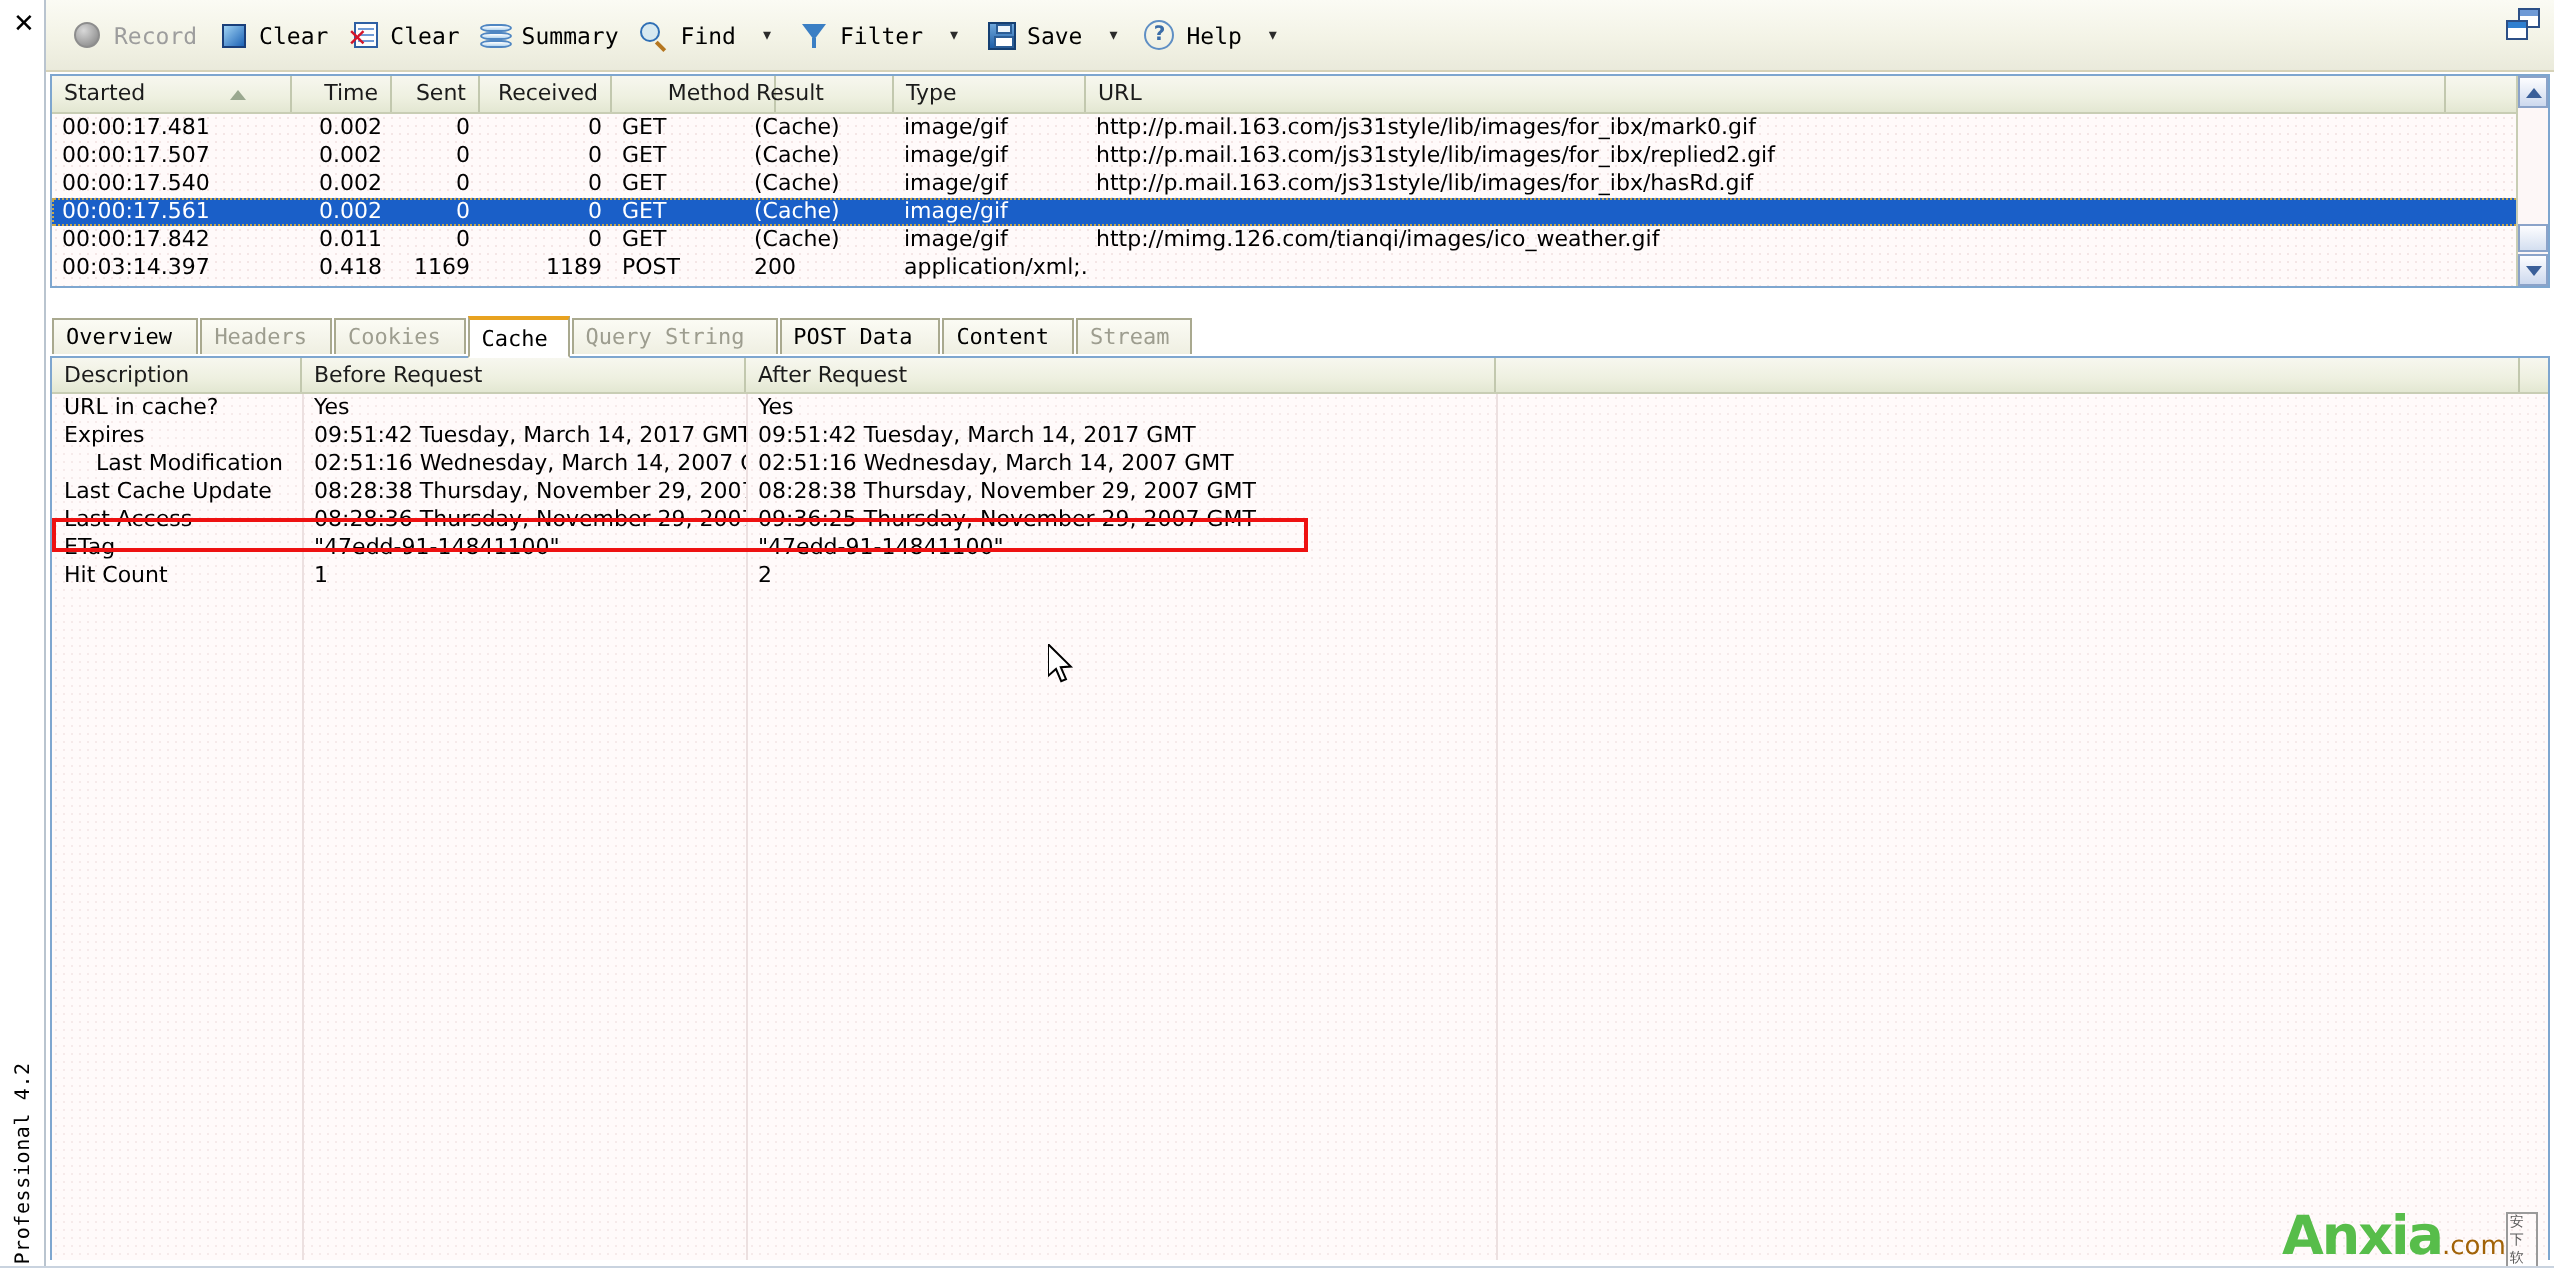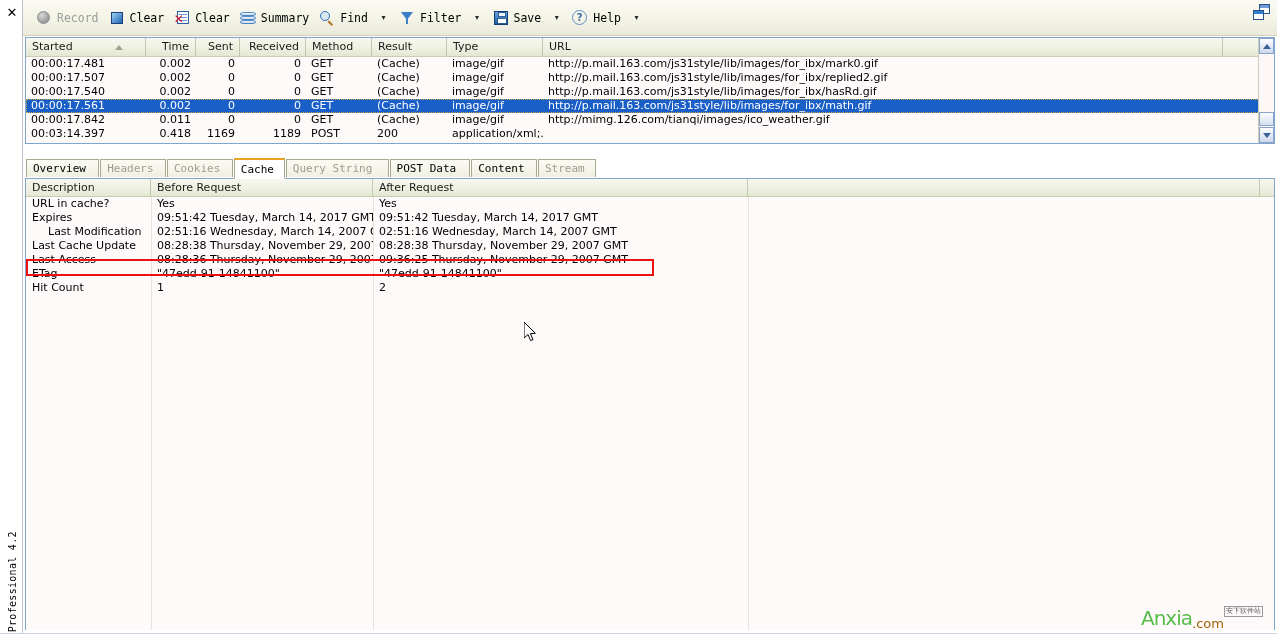--- a/index.html
+++ b/index.html
@@ -328,21 +328,21 @@
   }
 
   
   .watermark{
     position:absolute; right:8px; bottom:4px;
     width:128px; height:32px;
     display:flex; align-items:center;
   }
   .wm-anx{
     font-family:"DejaVu Sans", sans-serif;
-    font-size:20px; font-weight:normal; color:#57bd4a; letter-spacing:-1px;
+    font-size:27px; font-weight:bold; color:#57bd4a; letter-spacing:-1px;
     line-height:27px;
   }
   .wm-com{
     font-family:"DejaVu Sans", sans-serif;
     font-size:13px; color:#a16207; letter-spacing:0px;
     align-self:flex-end; margin-bottom:3px;
   }
   .wm-cn{
     font-family:"DejaVu Sans", sans-serif;
     font-size:7px; color:#5c5c5c; align-self:flex-start; margin-top:4px;
@@ -442,21 +442,21 @@
         </div>
         <div class="gh right" style="left: 120px; width: 50px;">
           <span class="ghtxt">Time</span>
         </div>
         <div class="gh right" style="left: 170px; width: 44px;">
           <span class="ghtxt">Sent</span>
         </div>
         <div class="gh right" style="left: 214px; width: 66px;">
           <span class="ghtxt">Received</span>
         </div>
-        <div class="gh" style="left: 280px; width: 66px;">
+        <div class="gh" style="left: 296px; width: 66px; text-align: center;">
           <span class="ghtxt">Method</span>
         </div>
         <div class="gh" style="left: 346px; width: 75px;">
           <span class="ghtxt">Result</span>
         </div>
         <div class="gh" style="left: 421px; width: 96px;">
           <span class="ghtxt">Type</span>
         </div>
         <div class="gh" style="left: 517px; width: 680px;">
           <span class="ghtxt">URL</span>
@@ -556,23 +556,20 @@
             <span class="gctxt">0</span>
           </div>
           <div class="gc" style="left: 280px; width: 66px;">
             <span class="gctxt">GET</span>
           </div>
           <div class="gc" style="left: 346px; width: 75px;">
             <span class="gctxt">(Cache)</span>
           </div>
           <div class="gc" style="left: 421px; width: 96px;">
             <span class="gctxt">image/gif</span>
-          </div>
-          <div class="gc" style="left: 517px; width: 690px;">
-            <span class="gctxt">http://p.mail.163.com/js31style/lib/images/for_ibx/math.gif</span>
           </div>
         </div>
         <div class="grow">
           <div class="gc" style="left: 0px; width: 120px;">
             <span class="gctxt">00:00:17.842</span>
           </div>
           <div class="gc right" style="left: 120px; width: 50px;">
             <span class="gctxt">0.011</span>
           </div>
           <div class="gc right" style="left: 170px; width: 44px;">

